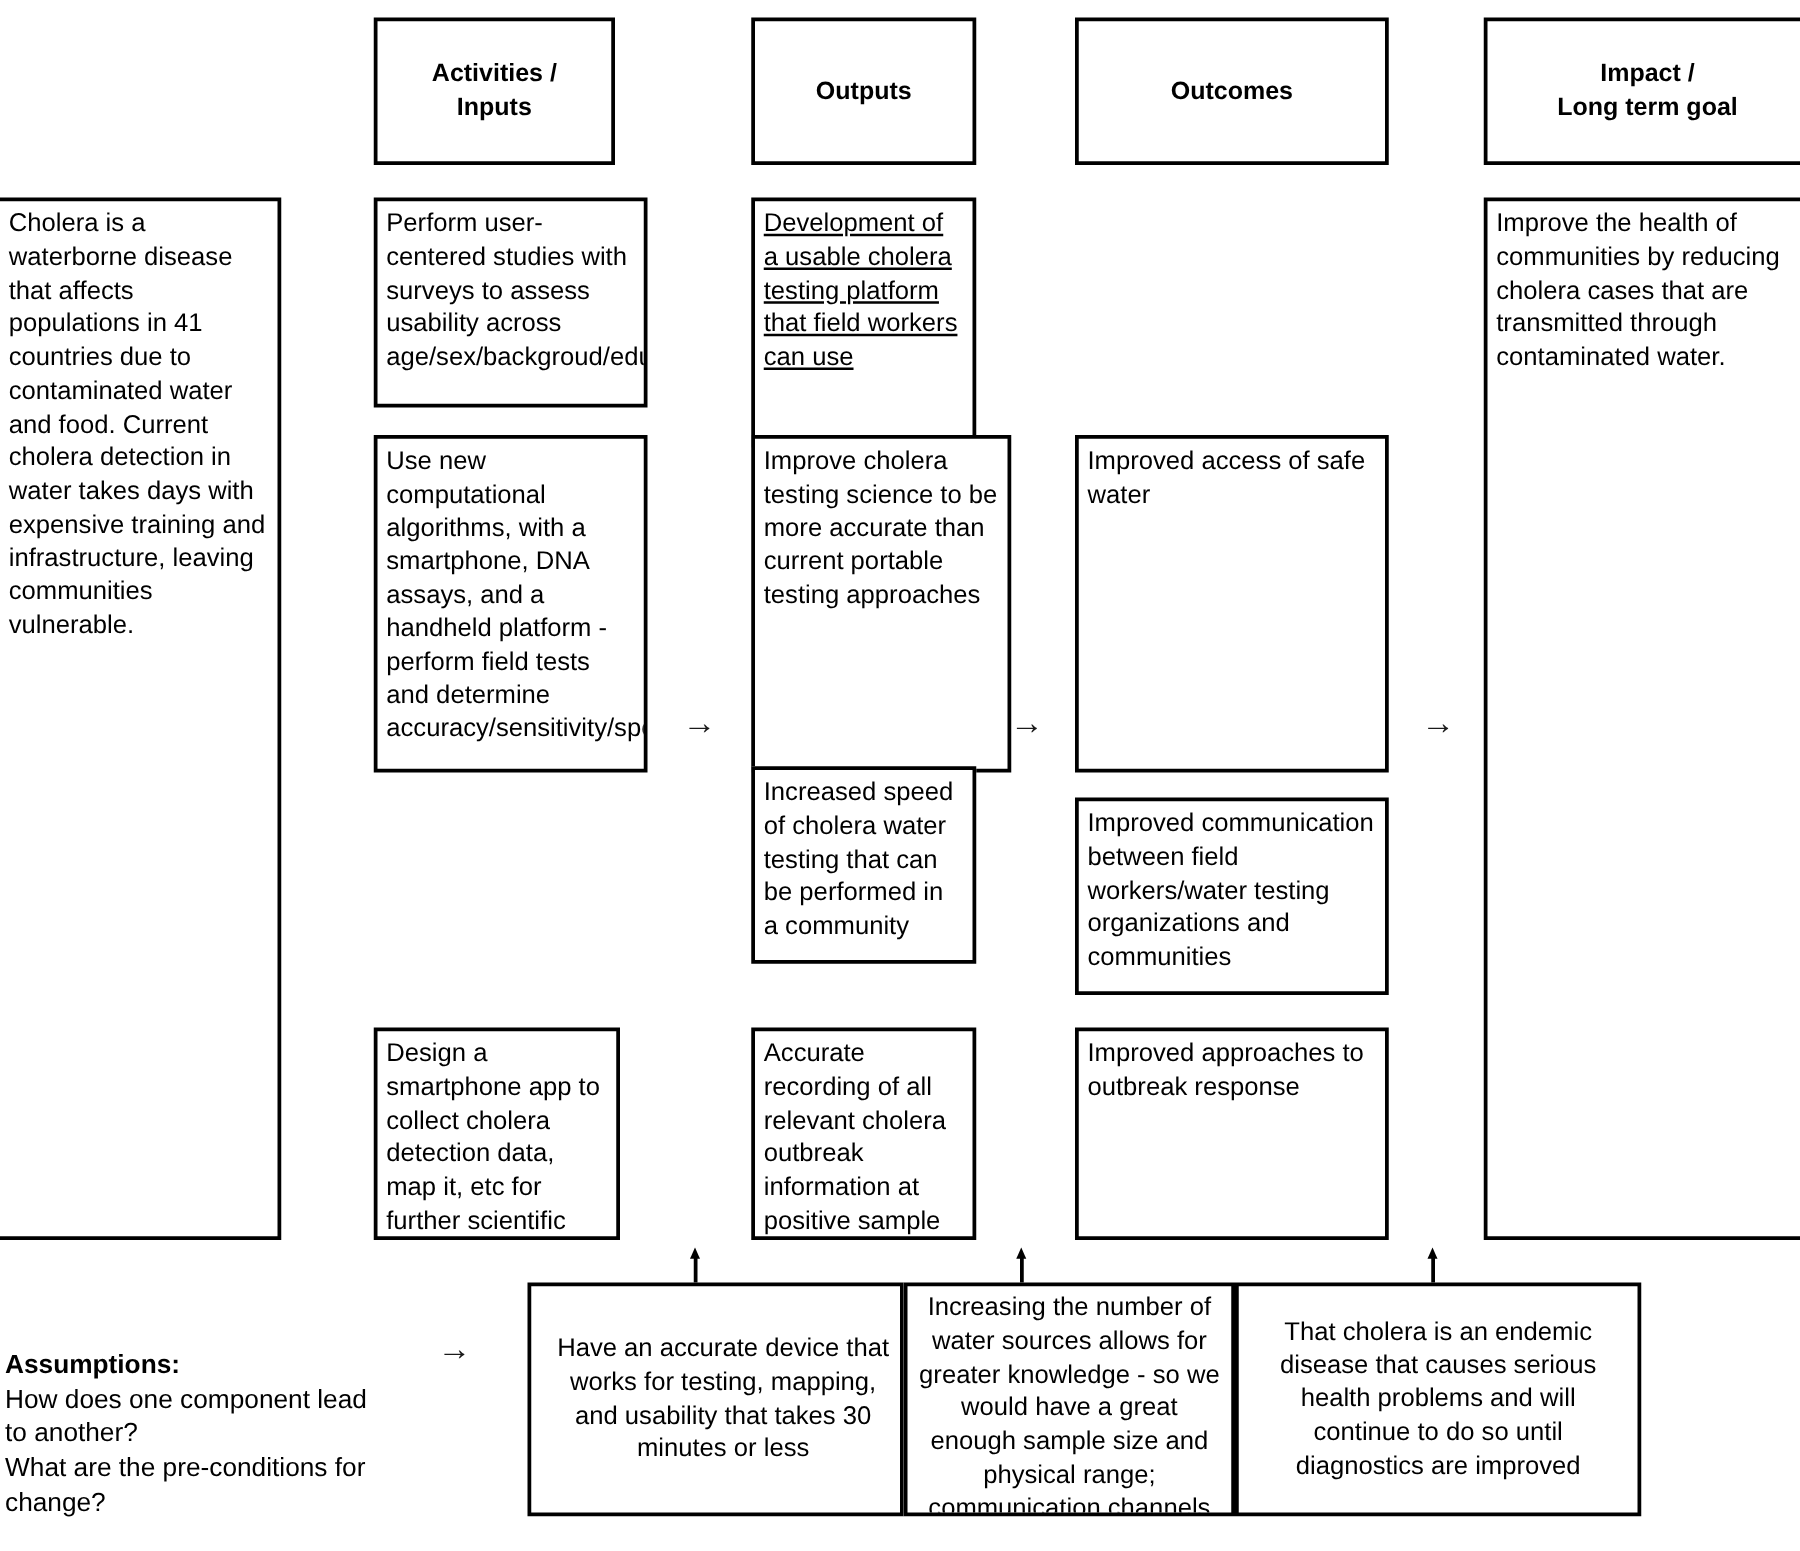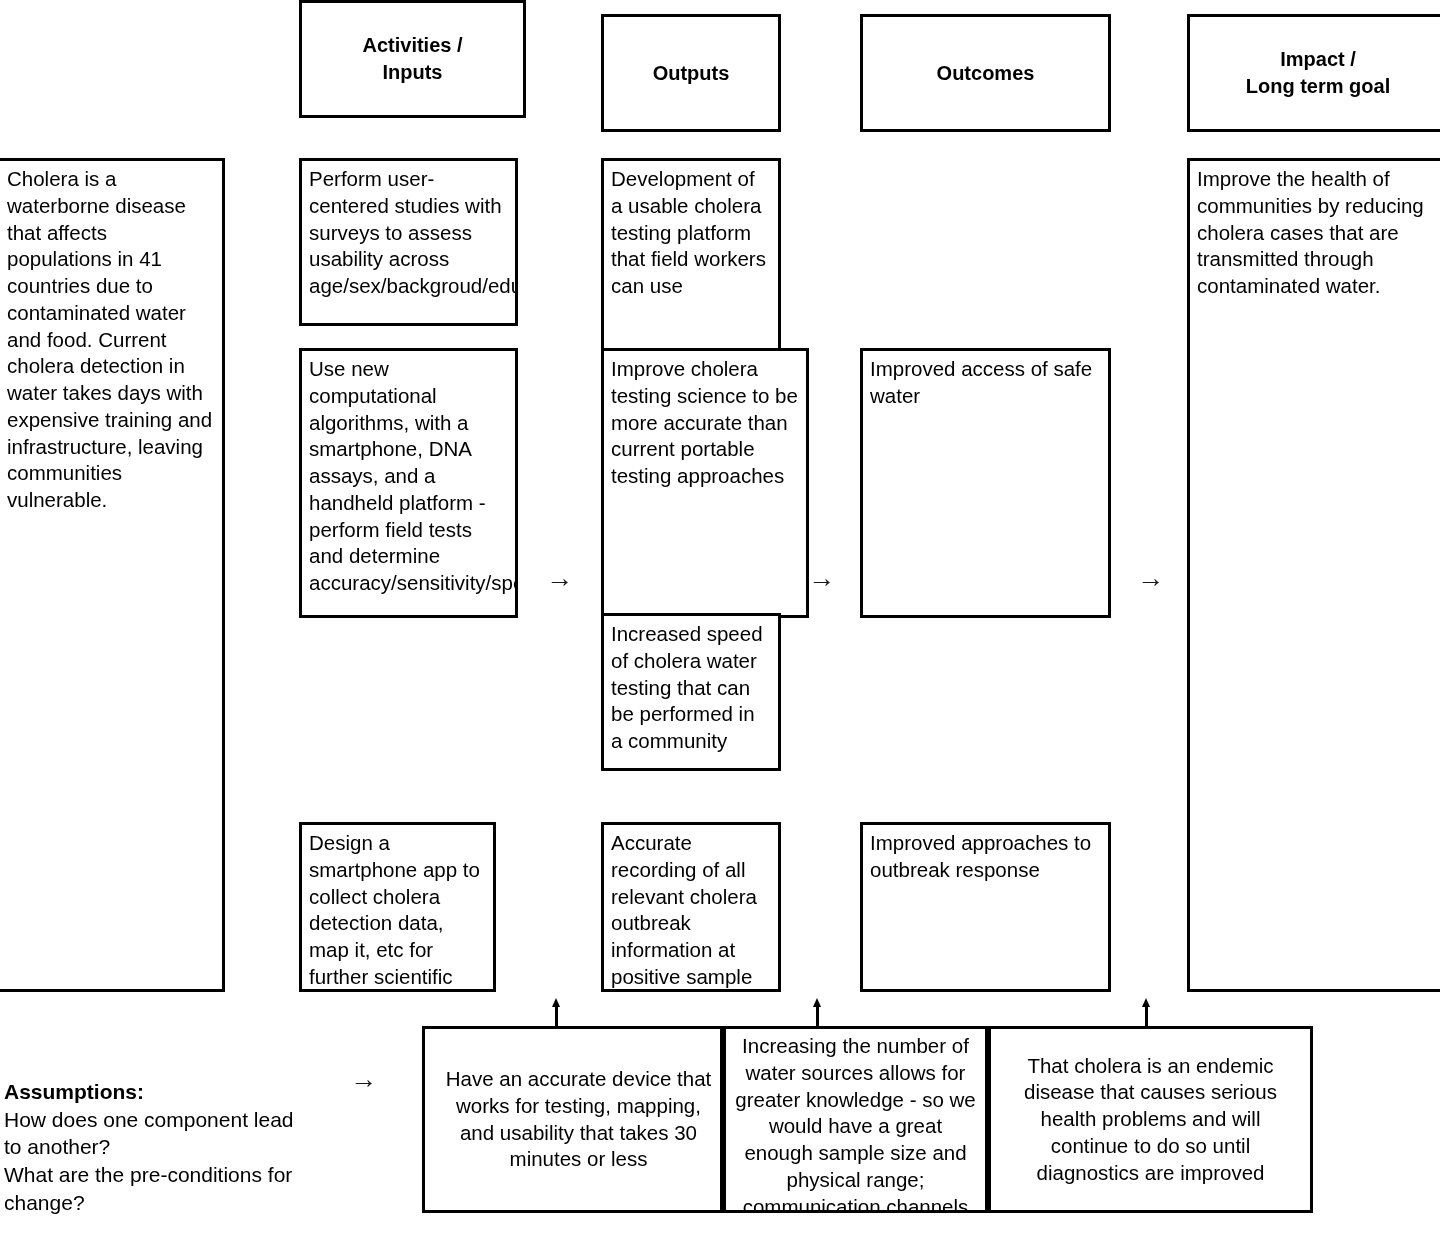--- a/index.html
+++ b/index.html
@@ -93,21 +93,21 @@
   }
   .assump-label .bold {
     font-weight: bold;
   }
 </style>
 </head>
 <body>
 
 <div id="canvas">
 
-  <div class="box header-box" style="left:299px; top:0; width:227px; height:118px;">
+  <div class="box header-box" style="left:299px; top:14px; width:193px; height:118px;">
     <span>Activities /
 Inputs</span>
   </div>
 
   <div class="box header-box" style="left:601px; top:14px; width:180px; height:118px;">
     <span>Outputs</span>
   </div>
 
   <div class="box header-box" style="left:860px; top:14px; width:251px; height:118px;">
     <span>Outcomes</span>
@@ -128,41 +128,44 @@
 
   <div class="box content-box" style="left:299px; top:348px; width:219px; height:270px;">
     <span>Use new computational algorithms, with a smartphone, DNA assays, and a handheld platform - perform field tests and determine accuracy/sensitivity/specificity</span>
   </div>
 
 
   <div class="box content-box" style="left:299px; top:822px; width:197px; height:170px;">
     <span>Design a smartphone app to collect cholera detection data, map it, etc for further scientific analysis and prediction models</span>
   </div>
 
-  <div class="box content-box" style="left:601px; top:158px; width:180px; height:200px;">
+  <div class="box content-box" style="left:601px; top:158px; width:180px; height:200px;text-decoration:underline;">
     <span>Development of a usable cholera testing platform that field workers can use</span>
   </div>
 
   <div class="box content-box" style="left:601px; top:348px; width:208px; height:270px;">
     <span>Improve cholera testing science to be more accurate than current portable testing approaches</span>
   </div>
 
   <div class="box content-box" style="left:601px; top:613px; width:180px; height:158px;">
     <span>Increased speed of cholera water testing that can be performed in a community</span>
   </div>
 
   <div class="box content-box" style="left:601px; top:822px; width:180px; height:170px;">
     <span>Accurate recording of all relevant cholera outbreak information at positive sample sites (GPS, etc)</span>
   </div>
 
 
   <div class="box content-box" style="left:860px; top:348px; width:251px; height:270px;">
     <span>Improved access of safe water</span>
   </div>
 
+  <div class="box content-box" style="left:860px; top:638px; width:251px; height:158px;">
+    <span>Improved communication between field workers/water testing organizations and communities</span>
+  </div>
 
   <div class="box content-box" style="left:860px; top:822px; width:251px; height:170px;">
     <span>Improved approaches to outbreak response</span>
   </div>
 
   <div class="box content-box" style="left:1187px; top:158px; width:262px; height:834px;">
     <span>Improve the health of communities by reducing cholera cases that are transmitted through contaminated water.</span>
   </div>
 
   <div class="arrow-right" style="left:546px; top:565px;">→</div>

